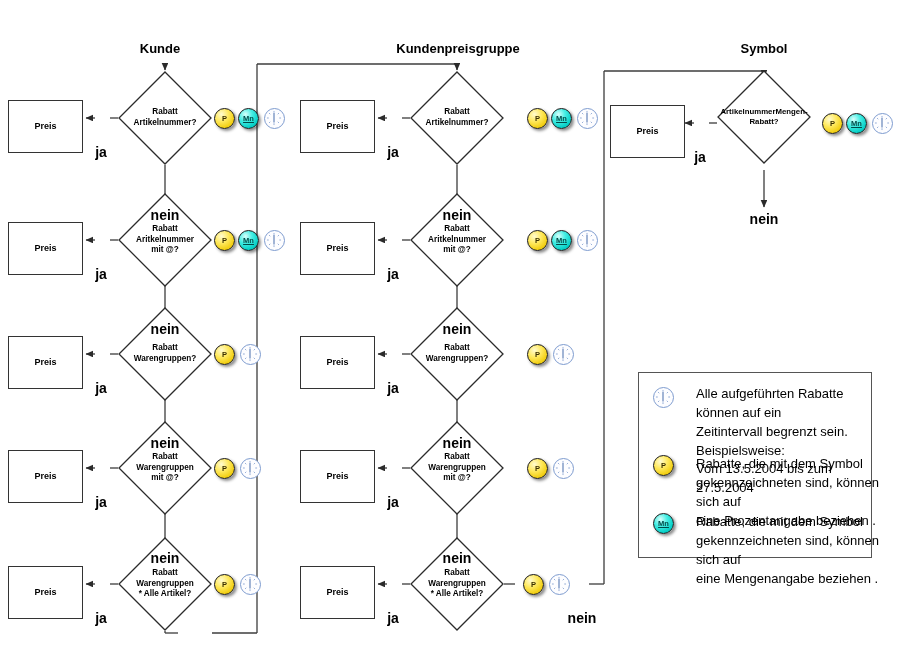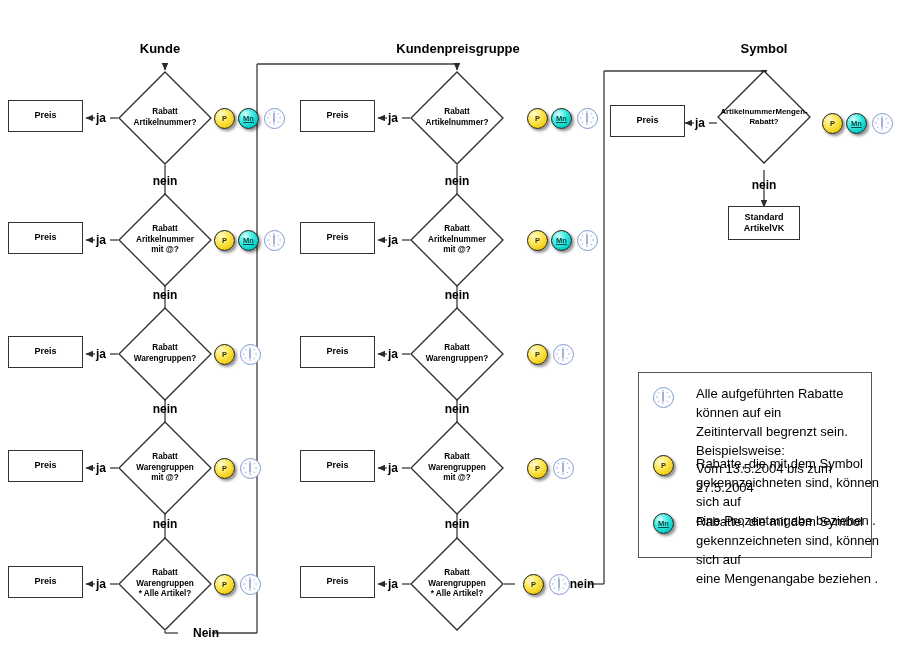--- a/index.html
+++ b/index.html
@@ -43,21 +43,21 @@
   .box{
     position:absolute;
     border:1.3px solid #333;
     background:#fff;
     display:flex;align-items:center;justify-content:center;
     text-align:center;
     font-size:9px;font-weight:bold;color:#000;
     line-height:1.25;
     box-sizing:border-box;
   }
-  .preis-box{width:75px;height:32px;}
+  .preis-box{width:75px;height:53px;}
   .std-box{width:72px;height:34px;}
 
   
   .diamond{
     position:absolute;
     width:94px;height:94px;
   }
   .diamond .shape{
     position:absolute;left:0;top:0;width:94px;height:94px;
   }
@@ -65,23 +65,24 @@
     position:absolute;left:-8px;top:0;width:110px;height:94px;
     display:flex;align-items:center;justify-content:center;
     text-align:center;
     font-size:8.2px;font-weight:bold;color:#000;line-height:1.3;
     pointer-events:none;
   }
 
   
   .elabel{
     position:absolute;
-    font-size:12px;font-weight:bold;color:#000;
+    font-size:14px;font-weight:bold;color:#000;
     white-space:nowrap;
     transform:translate(-50%,-50%);
+    margin-top:34px;
   }
 
   
   .badge{
     position:absolute;
     width:21px;height:21px;border-radius:50%;
     display:flex;align-items:center;justify-content:center;
     font-size:7.5px;font-weight:bold;
     box-sizing:border-box;
   }
@@ -500,22 +501,20 @@
     <svg class="shape" viewBox="0 0 94 94">
       <polygon points="47,1 93,47 47,93 1,47" fill="#ffffff" stroke="#2b2b2b" stroke-width="1.3"></polygon>
     </svg>
     <div class="dlabel" style="left: -12px; width: 118px; font-size: 7.8px; white-space: pre-line;">ArtikelnummerMengen-
 Rabatt?</div>
   </div>
 
   <div class="elabel" style="left:700px;top:123px;">ja</div>
   <div class="elabel" style="left:764px;top:185px;">nein</div>
 
-  <div class="box std-box" style="left: 728px; top: 206px; white-space: pre-line;" style2="">Standard
-ArtikelVK</div>
 
   <div class="badge badge-p" style="left:822px;top:113px;">P</div>
   <div class="badge badge-mn" style="left:846px;top:113px;">Mn</div>
   <div class="badge-clock" style="position:absolute;left:872px;top:113px;">
     <svg width="18" height="18" viewBox="0 0 24 24">
       <g stroke="#7e9ccf" stroke-width="1.1" fill="none">
         <line x1="12" y1="2.6" x2="12" y2="5"></line>
           <line x1="12" y1="19" x2="12" y2="21.4"></line>
         <line x1="2.6" y1="12" x2="5" y2="12"></line>
           <line x1="19" y1="12" x2="21.4" y2="12"></line>

